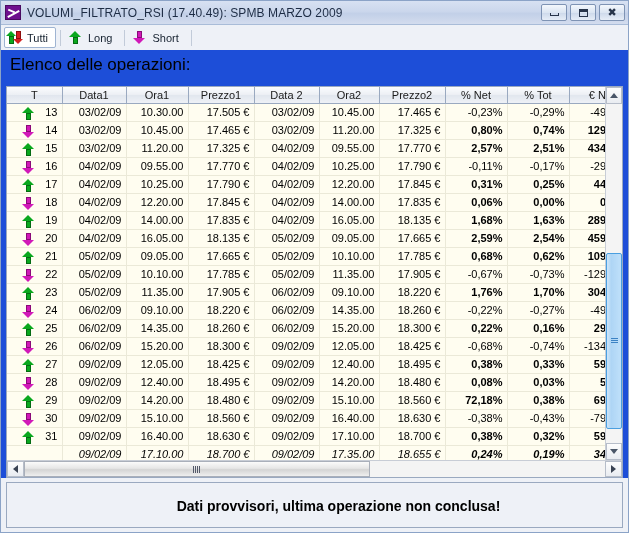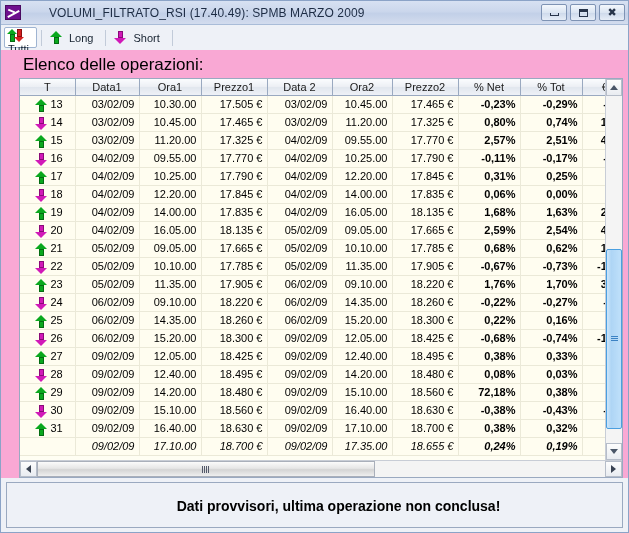--- a/index.html
+++ b/index.html
@@ -32,21 +32,20 @@
     position:absolute;left:1px;top:7px;width:13px;height:2px;background:#ffffff;
     transform:rotate(-28deg);
   }
   .app-icon .spark2{
     position:absolute;left:2px;top:4px;width:7px;height:2px;background:#ffffff;
     transform:rotate(22deg);
   }
   .title-text{
     font-size:12px;color:#1d2c44;white-space:nowrap;flex:1 1 auto;
     letter-spacing:0.1px;
-    margin-left:22px;
   }
   .win-btns{display:flex;gap:3px;align-items:center;}
   .win-btn{
     width:26px;height:17px;box-sizing:border-box;
     background:linear-gradient(to bottom,#f3f7fc 0%,#dbe5f2 50%,#ccd8ea 51%,#e6edf7 100%);
     border:1px solid #7e93b4;border-radius:2px;
     display:flex;align-items:center;justify-content:center;
     font-size:9px;color:#27344a;line-height:1;position:relative;
   }
   .win-btn .gl-min{width:9px;height:3px;border:1px solid #27344a;border-top:none;box-sizing:border-box;margin-top:4px;}
@@ -57,21 +56,21 @@
   .toolbar{
     flex:0 0 25px;height:25px;display:flex;align-items:center;
     background:#eef1f7;padding-left:3px;box-sizing:border-box;
   }
   .tbtn{
     display:flex;align-items:center;height:21px;padding:0 7px 0 3px;
     box-sizing:border-box;font-size:11px;color:#15212f;cursor:default;
     border:1px solid transparent;border-radius:2px;
   }
   .tbtn.active{
-    border:1px solid #9fb4d2;background:#ffffff;flex-direction:column;
+    border:1px solid #9fb4d2;background:#ffffff;
   }
   .tsep{width:1px;height:16px;background:#c2cbd9;margin:0 4px;}
   .arrow-ico{width:15px;height:15px;margin-right:4px;position:relative;flex:0 0 15px;}
   
   .ar-up{position:absolute;left:3px;top:1px;width:7px;height:13px;}
   .ar-up .head{
     position:absolute;left:-3px;top:0;width:0;height:0;
     border-left:6px solid transparent;border-right:6px solid transparent;
     border-bottom:6px solid #0aa81e;
   }
@@ -101,21 +100,21 @@
     border:1px solid #9aa9c0;border-bottom:none;background:#e4e9f2;
     border-radius:2px 2px 0 0;margin-right:-1px;box-sizing:border-box;cursor:default;
   }
   .tab.active{
     background:#eef1f7;height:21px;line-height:20px;position:relative;z-index:2;
     border-bottom:1px solid #eef1f7;
   }
   
   .panel{
     flex:1 1 auto;display:flex;flex-direction:column;
-    background:#f9a8d4;padding:3px 5px 0 18px;box-sizing:border-box;min-height:0;
+    background:#1d4ed8;padding:3px 5px 0 5px;box-sizing:border-box;min-height:0;gap:8px;
   }
   .heading{
     font-size:17px;color:#000;padding:2px 0 3px 4px;flex:0 0 auto;
     font-family:"Liberation Sans","DejaVu Sans",sans-serif;
   }
   .gridwrap{
     flex:1 1 auto;min-height:0;border:1px solid #9aa9c0;background:#fffef3;
     display:flex;flex-direction:column;position:relative;box-sizing:border-box;
   }
   .grid-inner{flex:1 1 auto;display:flex;min-height:0;}
@@ -128,23 +127,23 @@
     text-align:center;box-sizing:border-box;white-space:nowrap;
   }
   table.grid th.c-t{text-align:center;}
   table.grid td{
     border-right:1px solid #ebe9d8;border-bottom:1px solid #ebe9d8;
     height:18px;padding:0 4px;text-align:right;white-space:nowrap;
     color:#000;box-sizing:border-box;background:#fffdf0;
   }
   td.tcell{text-align:left;padding-left:2px;position:relative;}
   td.tcell .ico{display:inline-block;width:13px;height:13px;position:relative;vertical-align:-3px;}
-  td.tcell .num{display:inline-block;min-width:20px;text-align:left;margin-left:3px;}
+  td.tcell .num{display:inline-block;min-width:20px;text-align:right;margin-left:3px;}
   .pos{color:#00c40a;font-weight:bold;}
-  .neg{color:#fb0040;font-weight:bold;}
+  .neg{color:#fb0040;font-weight:normal;}
   .muted{color:#cfcfc4;font-weight:bold;}
   .ital{font-style:italic;}
   
   .vscroll{
     flex:0 0 17px;width:17px;background:#f0f0f0;border-left:1px solid #c8cdd6;
     display:flex;flex-direction:column;box-sizing:border-box;
   }
   .sb-btn{
     flex:0 0 17px;height:17px;
     background:linear-gradient(to bottom,#fdfdfd,#e9ecf1);

